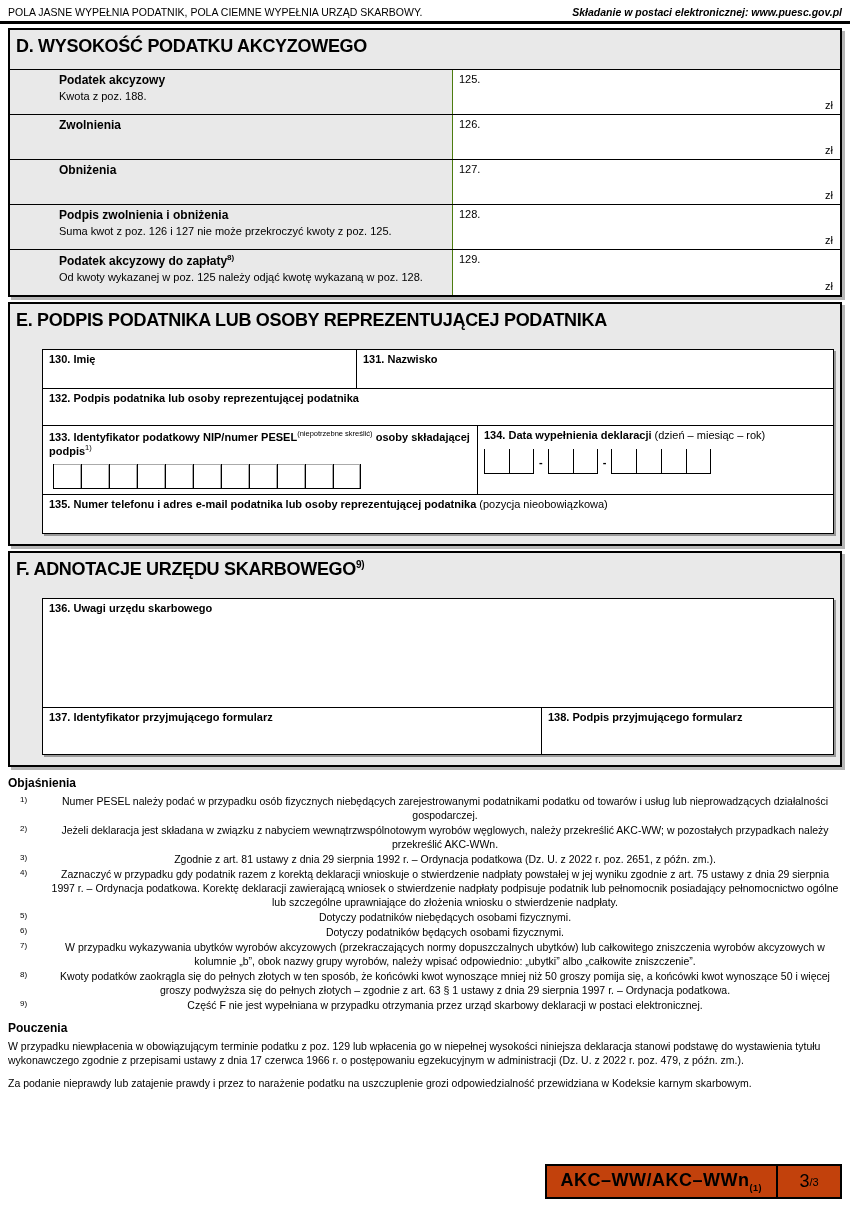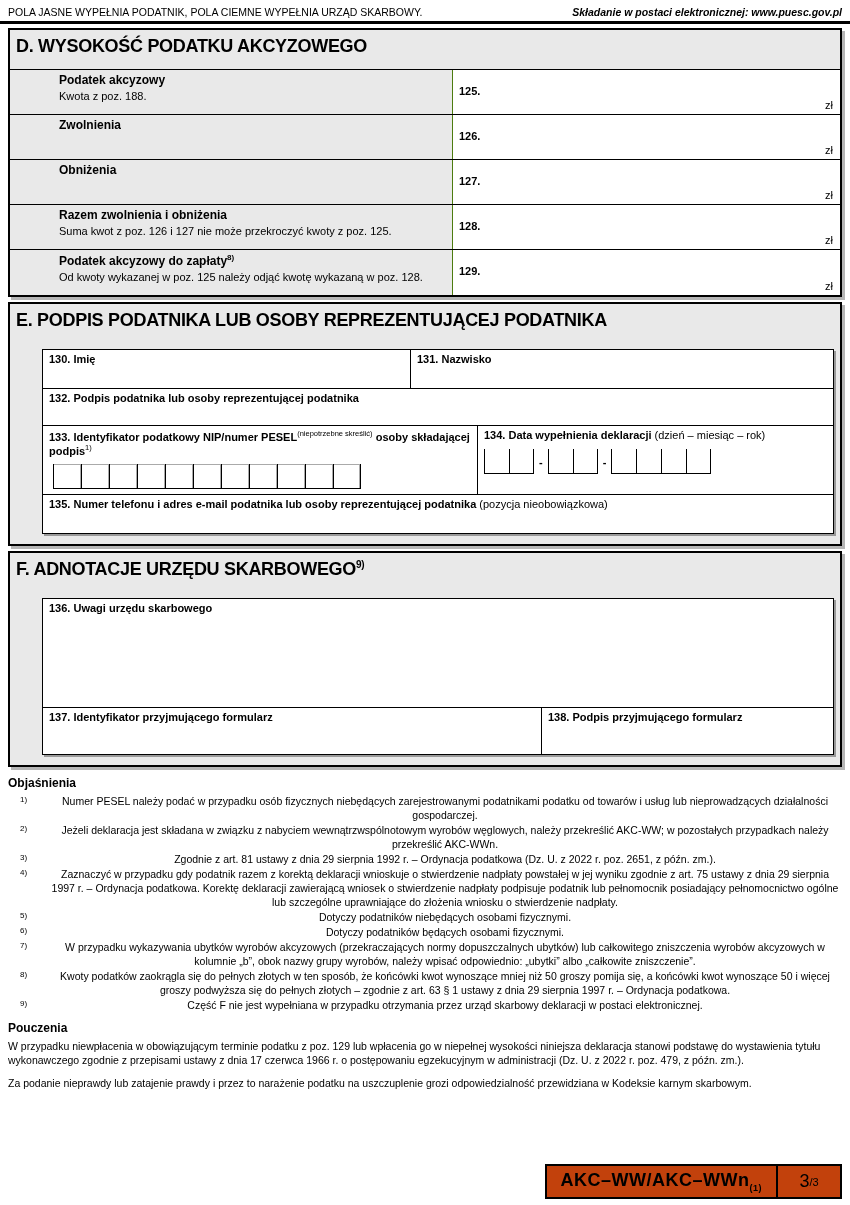--- a/index.html
+++ b/index.html
@@ -29,37 +29,37 @@
 
   
   .d-table { border-top:1px solid #000; }
   .d-row { display:flex; border-bottom:1px solid #000; min-height:45px; }
   .d-row:last-child { border-bottom:none; }
   .d-label { width:400px; padding:3px 6px; border-right:1px solid #4d7c0f;margin-left:43px; }
   .d-label-title { font-size:12px; font-weight:bold; }
   .d-label-title sup { font-size:8px; }
   .d-label-sub { font-size:11px; margin-top:3px; }
   .d-value { flex:1; background:#fff; position:relative; }
-  .d-num { position:absolute; top:15px; left:6px; font-size:11px; font-weight:bold; }
+  .d-num { position:absolute; top:3px; left:6px; font-size:11px; font-weight:normal; }
   .d-unit { position:absolute; bottom:3px; right:7px; font-size:11px; }
 
   
   .sec-inner { padding:6px 6px 10px 32px; }
   .erow { display:flex; }
   .ebox {
     background:#fff; border:1px solid #000; box-shadow:2px 2px 0 #999;
     padding:3px 6px; position:relative;
   }
   .ebox + .ebox { margin-left:-1px; }
   .erow + .erow .ebox, .erow + .ebox, .ebox + .erow .ebox { margin-top:-1px; }
   .flabel { font-size:11px; font-weight:bold; }
   .flabel .light { font-weight:normal; }
   .flabel sup { font-size:7.5px; font-weight:normal; }
 
-  .w-first { width:369px; }
+  .w-first { width:315px; }
   .w-rest { flex:1; }
   .h-name { min-height:40px; }
   .h-sign { min-height:38px; }
   .h-id   { min-height:60px; }
   .h-tel  { min-height:40px; }
   .h-uw   { min-height:110px; }
   .h-acc  { min-height:48px; }
   .w-id   { width:436px; }
   .w-137  { width:500px; }
 
@@ -138,21 +138,21 @@
           <div class="d-label-title">Obniżenia</div>
         </div>
         <div class="d-value">
           <span class="d-num">127.</span>
           <span class="d-unit">zł</span>
         </div>
       </div>
 
       <div class="d-row">
         <div class="d-label">
-          <div class="d-label-title">Razem zwolnienia i obniżenia</div>
+          <div class="d-label-title">Podpis zwolnienia i obniżenia</div>
           <div class="d-label-sub">Suma kwot z poz. 126 i 127 nie może przekroczyć kwoty z poz. 125.</div>
         </div>
         <div class="d-value">
           <span class="d-num">128.</span>
           <span class="d-unit">zł</span>
         </div>
       </div>
 
       <div class="d-row">
         <div class="d-label">

